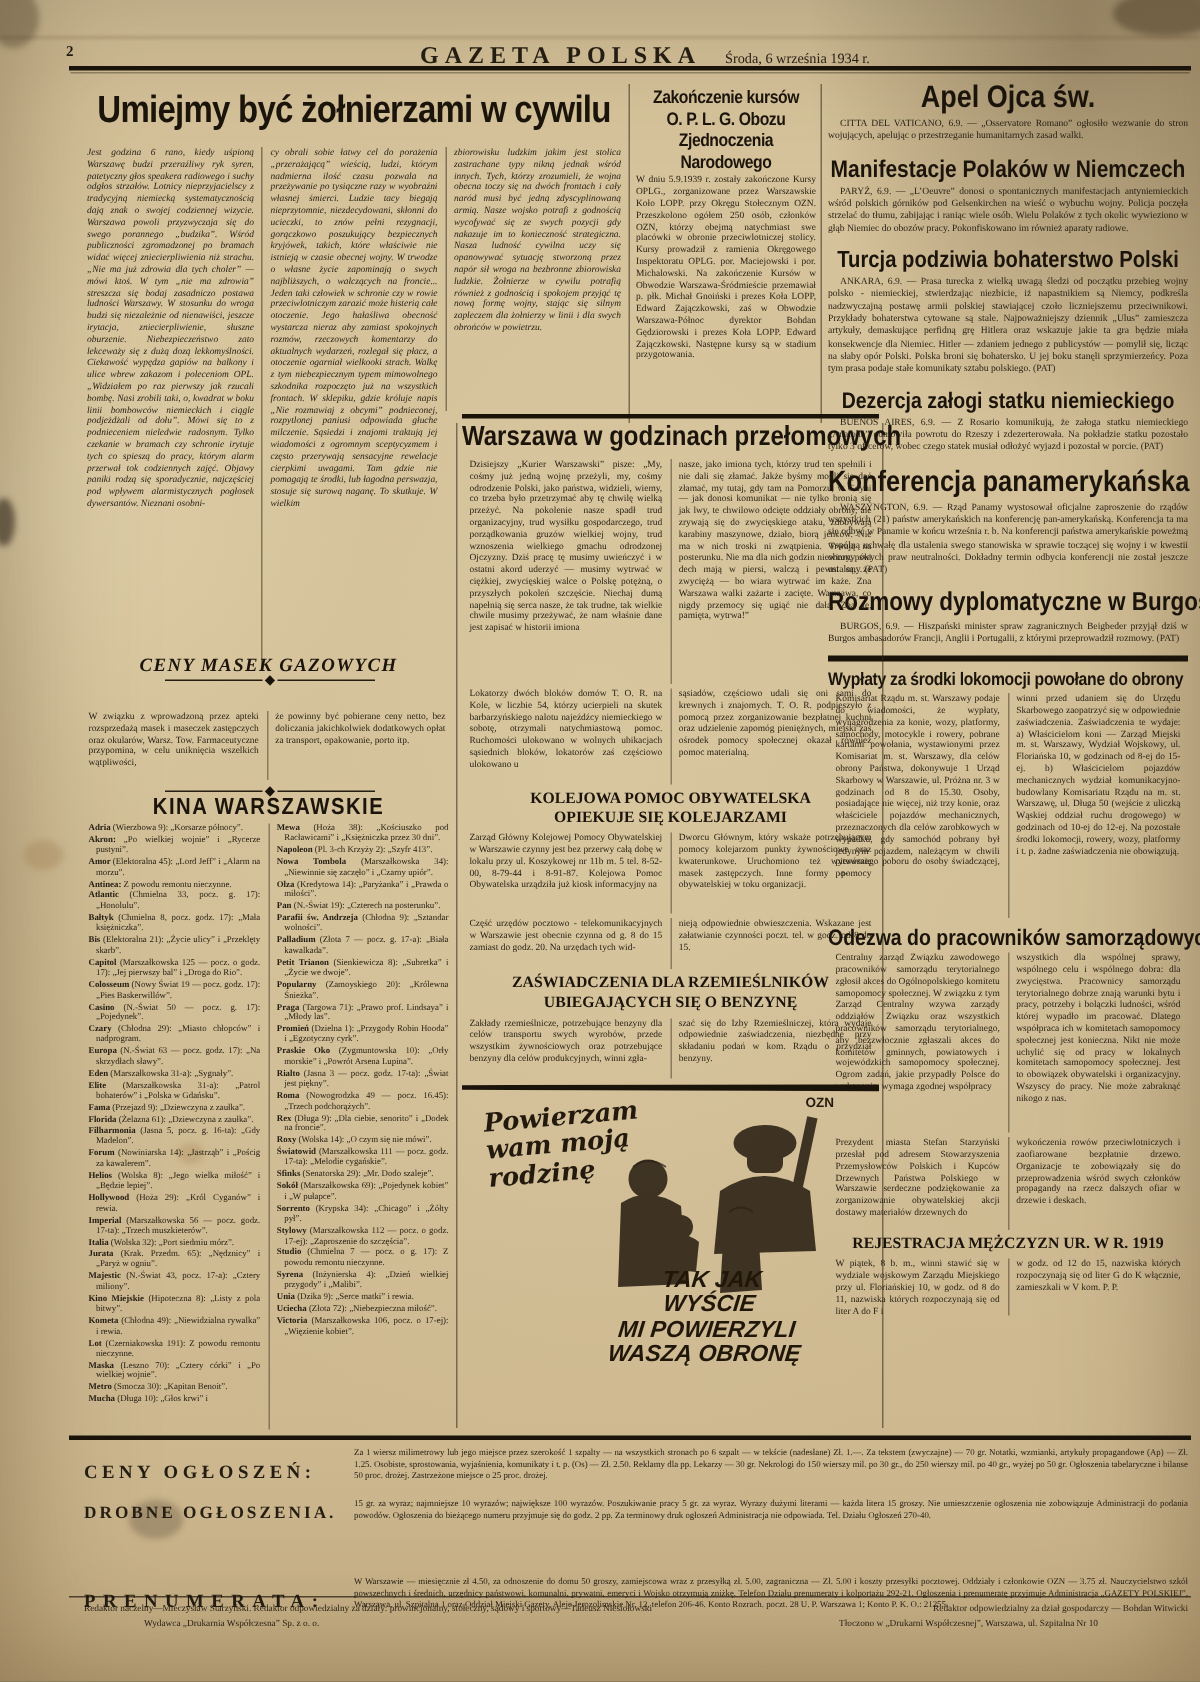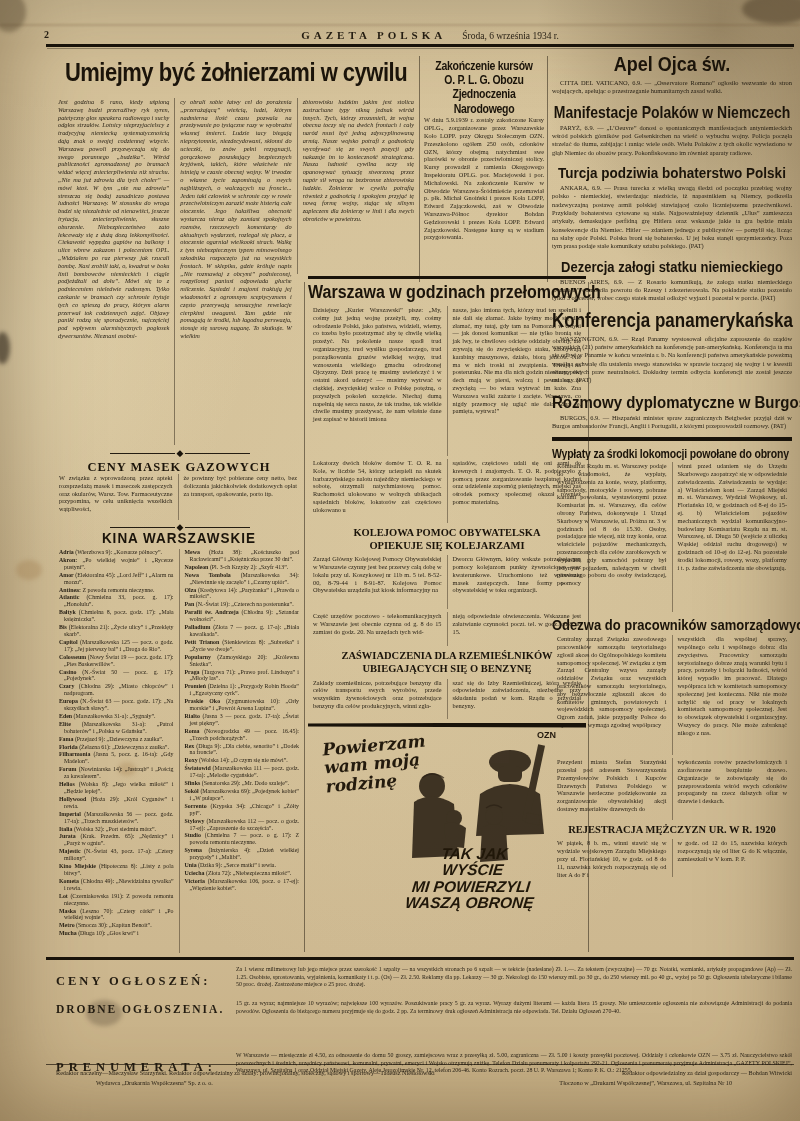--- a/index.html
+++ b/index.html
@@ -11,21 +11,21 @@
       radial-gradient(ellipse at 50% 45%, rgba(226,210,170,.35), transparent 60%),
       linear-gradient(180deg, #e0d0a9 0%, #d5c29a 4%, #d2bf97 55%, #cdb890 85%, #c5ae83 100%);
     box-shadow:inset 0 0 90px rgba(88,66,36,.5);}
   .stain{position:absolute;border-radius:50%;filter:blur(2px);pointer-events:none;}
   .crease{position:absolute;pointer-events:none;filter:blur(1px);}
   .vr{position:absolute;width:1px;background:rgba(46,36,22,.55);}
   .hbar{position:absolute;background:#19130a;}
   .rule-masthead{position:absolute;left:46px;top:44px;width:748px;height:3px;background:#19130a;box-shadow:0 3px 0 -1px rgba(25,19,10,.35);}
   .page-num{position:absolute;left:44px;top:29px;font-weight:bold;font-size:10px;}
   .masthead{position:absolute;left:0;top:29px;width:860px;display:flex;justify-content:center;gap:16px;align-items:baseline;}
-  .mast-title{font-weight:bold;font-size:11px;letter-spacing:4px;}
+  .mast-title{font-weight:bold;font-size:16px;letter-spacing:4px;}
   .mast-date{font-size:9.5px;}
   .abs{position:absolute;}
   .hl{font-family:"Liberation Sans",sans-serif;font-weight:bold;color:#1b140a;transform:scaleY(1.15);transform-origin:top center;white-space:nowrap;}
   .hl-c{text-align:center;}
   .prelines{white-space:pre-line;}
   .body-t{font-size:6.3px;line-height:1.24;text-align:justify;overflow:hidden;}
   .ital{font-style:italic;}
   .indent{text-indent:8px;}
   .lead-cols{display:flex;gap:0;}
   .lead-cols .c{flex:1;padding:0 5px;overflow:hidden;}
@@ -120,21 +120,21 @@
     <div class="twocol" style="margin-top:4px;height:120px;">
       <div class="body-t">Centralny zarząd Związku zawodowego pracowników samorządu terytorialnego zgłosił akces do Ogólnopolskiego komitetu samopomocy społecznej. W związku z tym Zarząd Centralny wzywa zarządy oddziałów Związku oraz wszystkich pracowników samorządu terytorialnego, aby bezzwłocznie zgłaszali akces do komitetów gminnych, powiatowych i wojewódzkich samopomocy społecznej. Ogrom zadań, jakie przypadły Polsce do wykonania, wymaga zgodnej współpracy</div>
       <div class="body-t">wszystkich dla wspólnej sprawy, wspólnego celu i wspólnego dobra: dla zwycięstwa. Pracownicy samorządu terytorialnego dobrze znają warunki bytu i pracy, potrzeby i bolączki ludności, wśród której wypadło im pracować. Dlatego współpraca ich w komitetach samopomocy społecznej jest konieczna. Nikt nie może uchylić się od pracy w lokalnych komitetach samopomocy społecznej. Jest to obowiązek obywatelski i organizacyjny. Wszyscy do pracy. Nie może zabraknąć nikogo z nas.</div>
     </div>
 
     <div class="twocol" style="margin-top:3px;height:62px;">
       <div class="body-t">Prezydent miasta Stefan Starzyński przesłał pod adresem Stowarzyszenia Przemysłowców Polskich i Kupców Drzewnych Państwa Polskiego w Warszawie serdeczne podziękowanie za zorganizowanie obywatelskiej akcji dostawy materiałów drzewnych do</div>
       <div class="body-t">wykończenia rowów przeciwlotniczych i zaofiarowane bezpłatnie drzewo. Organizacje te zobowiązały się do przeprowadzenia wśród swych członków propagandy na rzecz dalszych ofiar w drzewie i deskach.</div>
     </div>
 
-    <div class="sec-title-serif" style="font-size:10.5px;margin-top:3px;">REJESTRACJA MĘŻCZYZN UR. W R. 1920</div>
+    <div class="sec-title-serif" style="font-size:10.5px;margin-top:3px;">REJESTRACJA MĘŻCZYZN UR. W R. 1919</div>
     <div class="twocol" style="margin-top:3px;height:38px;">
       <div class="body-t">W piątek, 8 b. m., winni stawić się w wydziale wojskowym Zarządu Miejskiego przy ul. Floriańskiej 10, w godz. od 8 do 11, nazwiska których rozpoczynają się od liter A do F i</div>
       <div class="body-t">w godz. od 12 do 15, nazwiska których rozpoczynają się od liter G do K włącznie, zamieszkali w V kom. P. P.</div>
     </div>
   </div>
 
   <div class="vr" style="left:304px;top:282px;height:670px;"></div>
   <div class="vr" style="left:588px;top:282px;height:670px;"></div>
   <div class="mid">
     <div style="height:3px;background:#19130a;"></div>
@@ -194,21 +194,21 @@
 MI POWIERZYLI
 WASZĄ OBRONĘ</div>
     </div>
   </div>
 
   <div class="orn" style="left:110px;top:449px;width:140px;">
     <span class="l"></span>
       <span class="d">◆</span>
       <span class="l"></span>
   </div>
-  <div class="abs sec-title-serif" style="left:56px;top:460px;width:246px;font-size:12.5px;letter-spacing:1px;">CENY MASEK GAZOWYCH</div>
+  <div class="abs sec-title-serif" style="left:56px;top:436px;width:246px;font-size:12.5px;letter-spacing:1px;font-style:italic;">CENY MASEK GAZOWYCH</div>
   <div class="abs twocol" style="left:54px;top:474px;width:248px;height:46px;">
     <div class="body-t">W związku z wprowadzoną przez apteki rozsprzedażą masek i maseczek zastępczych oraz okularów, Warsz. Tow. Farmaceutyczne przypomina, w celu uniknięcia wszelkich wątpliwości,</div>
     <div class="body-t">że powinny być pobierane ceny netto, bez doliczania jakichkolwiek dodatkowych opłat za transport, opakowanie, porto itp.</div>
   </div>
   <div class="orn" style="left:110px;top:523px;width:140px;">
     <span class="l"></span>
       <span class="d">◆</span>
       <span class="l"></span>
   </div>
   <div class="abs hl hl-c" style="left:56px;top:529px;width:246px;font-size:13.5px;letter-spacing:1px;">KINA WARSZAWSKIE</div>

